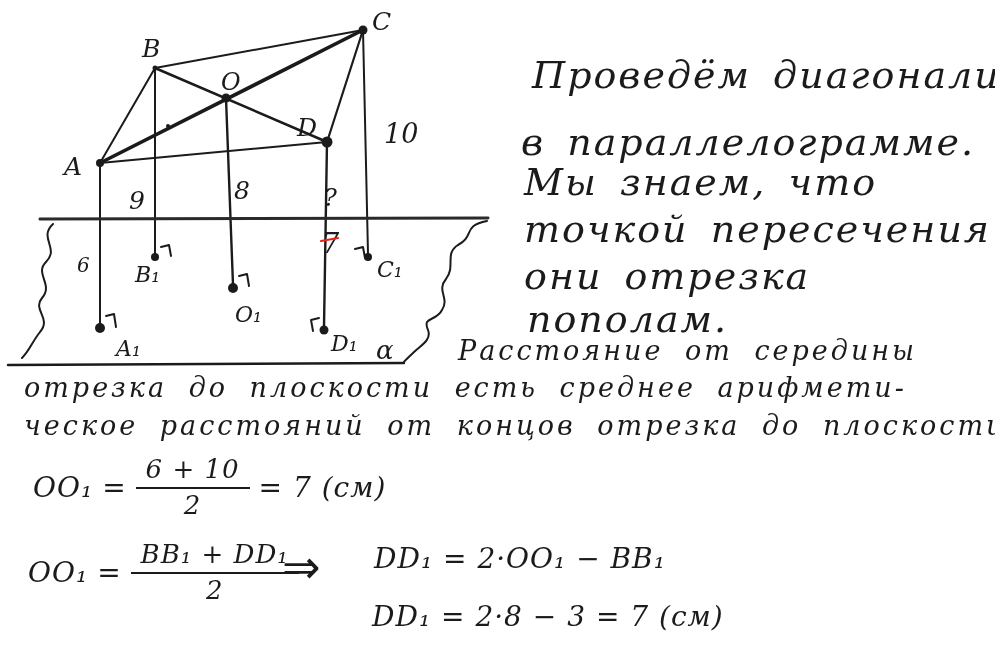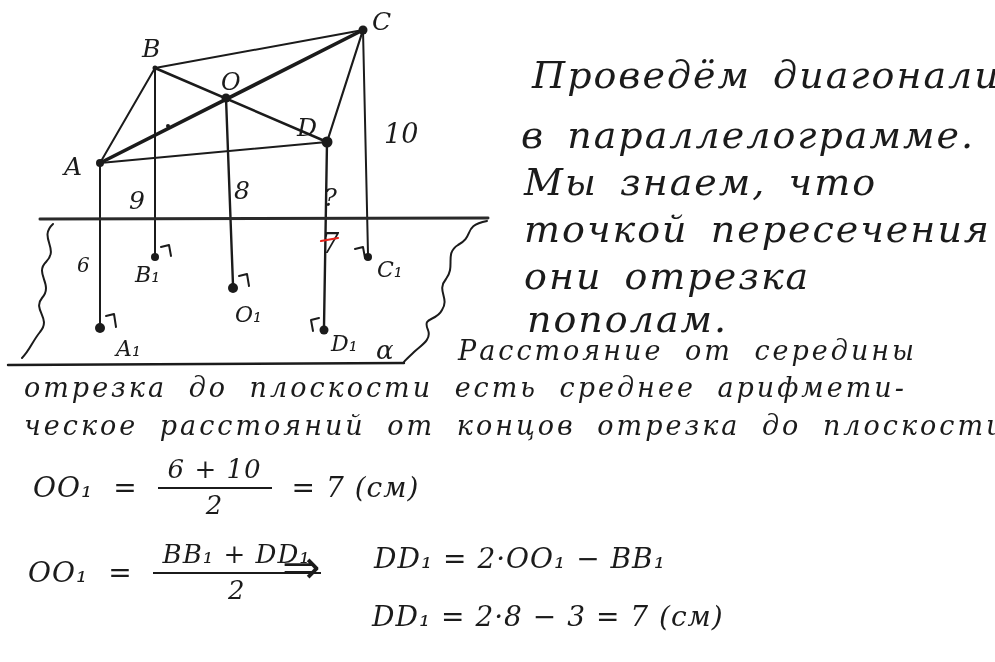--- a/index.html
+++ b/index.html
@@ -3,21 +3,21 @@
 <meta charset="utf-8">
 <style>
   html,body{margin:0;padding:0;background:#ffffff;}
   .page{position:relative;width:995px;height:662px;background:#ffffff;overflow:hidden;
         font-family:"DejaVu Serif",serif;color:#1b1b1b;}
   .figure{position:absolute;left:0;top:0;width:995px;height:662px;}
   .figure text{font-family:"DejaVu Serif",serif;font-style:italic;fill:#1b1b1b;}
   .hw{position:absolute;font-style:italic;white-space:nowrap;line-height:1;}
   .rc{font-size:38px;letter-spacing:2px;word-spacing:8px;}
   .para{font-size:27px;letter-spacing:3px;word-spacing:10px;font-style:italic;}
-  .formula{position:absolute;display:flex;align-items:center;gap:20px;
+  .formula{position:absolute;display:flex;align-items:center;gap:9px;
            font-style:italic;font-size:28px;letter-spacing:1px;white-space:nowrap;}
   .frac{display:inline-flex;flex-direction:column;align-items:center;line-height:1.15;font-size:26px;}
   .frac .num{padding:0 10px 2px 10px;border-bottom:2.5px solid #1b1b1b;}
   .frac .den{padding-top:2px;}
   .implies{position:absolute;font-family:"DejaVu Sans",sans-serif;font-style:normal;
            font-size:46px;line-height:1;}
   .fline{font-size:28px;letter-spacing:1px;}
 </style>
 </head>
 <body>
@@ -80,21 +80,21 @@
     <text x="77" y="272" font-size="20">6</text>
     <text x="129" y="209" font-size="25">9</text>
     <text x="234" y="199" font-size="25">8</text>
     <text x="384" y="143" font-size="27">10</text>
     <text x="324" y="206" font-size="24">?</text>
     <text x="322" y="253" font-size="27" fill="#e8231a">7</text>
     <line x1="321" y1="241" x2="338" y2="238" stroke-width="2.2" stroke="#e8231a"></line>
   </svg>
 
   <div class="hw rc" style="left:532px;top:56px">Проведём диагонали</div>
-  <div class="hw rc" style="left:521px;top:116px">в параллелограмме.</div>
+  <div class="hw rc" style="left:521px;top:123px">в параллелограмме.</div>
   <div class="hw rc" style="left:524px;top:163px">Мы знаем, что</div>
   <div class="hw rc" style="left:524px;top:210px">точкой пересечения</div>
   <div class="hw rc" style="left:524px;top:257px">они отрезка</div>
   <div class="hw rc" style="left:527px;top:300px">пополам.</div>
 
   <div class="hw para" style="left:458px;top:337px">Расстояние от середины</div>
   <div class="hw para" style="left:24px;top:374px">отрезка до плоскости есть среднее арифмети-</div>
   <div class="hw para" style="left:24px;top:412px">ческое расстояний от концов отрезка до плоскости</div>
 
   <div class="formula" style="left:33px;top:455px">

